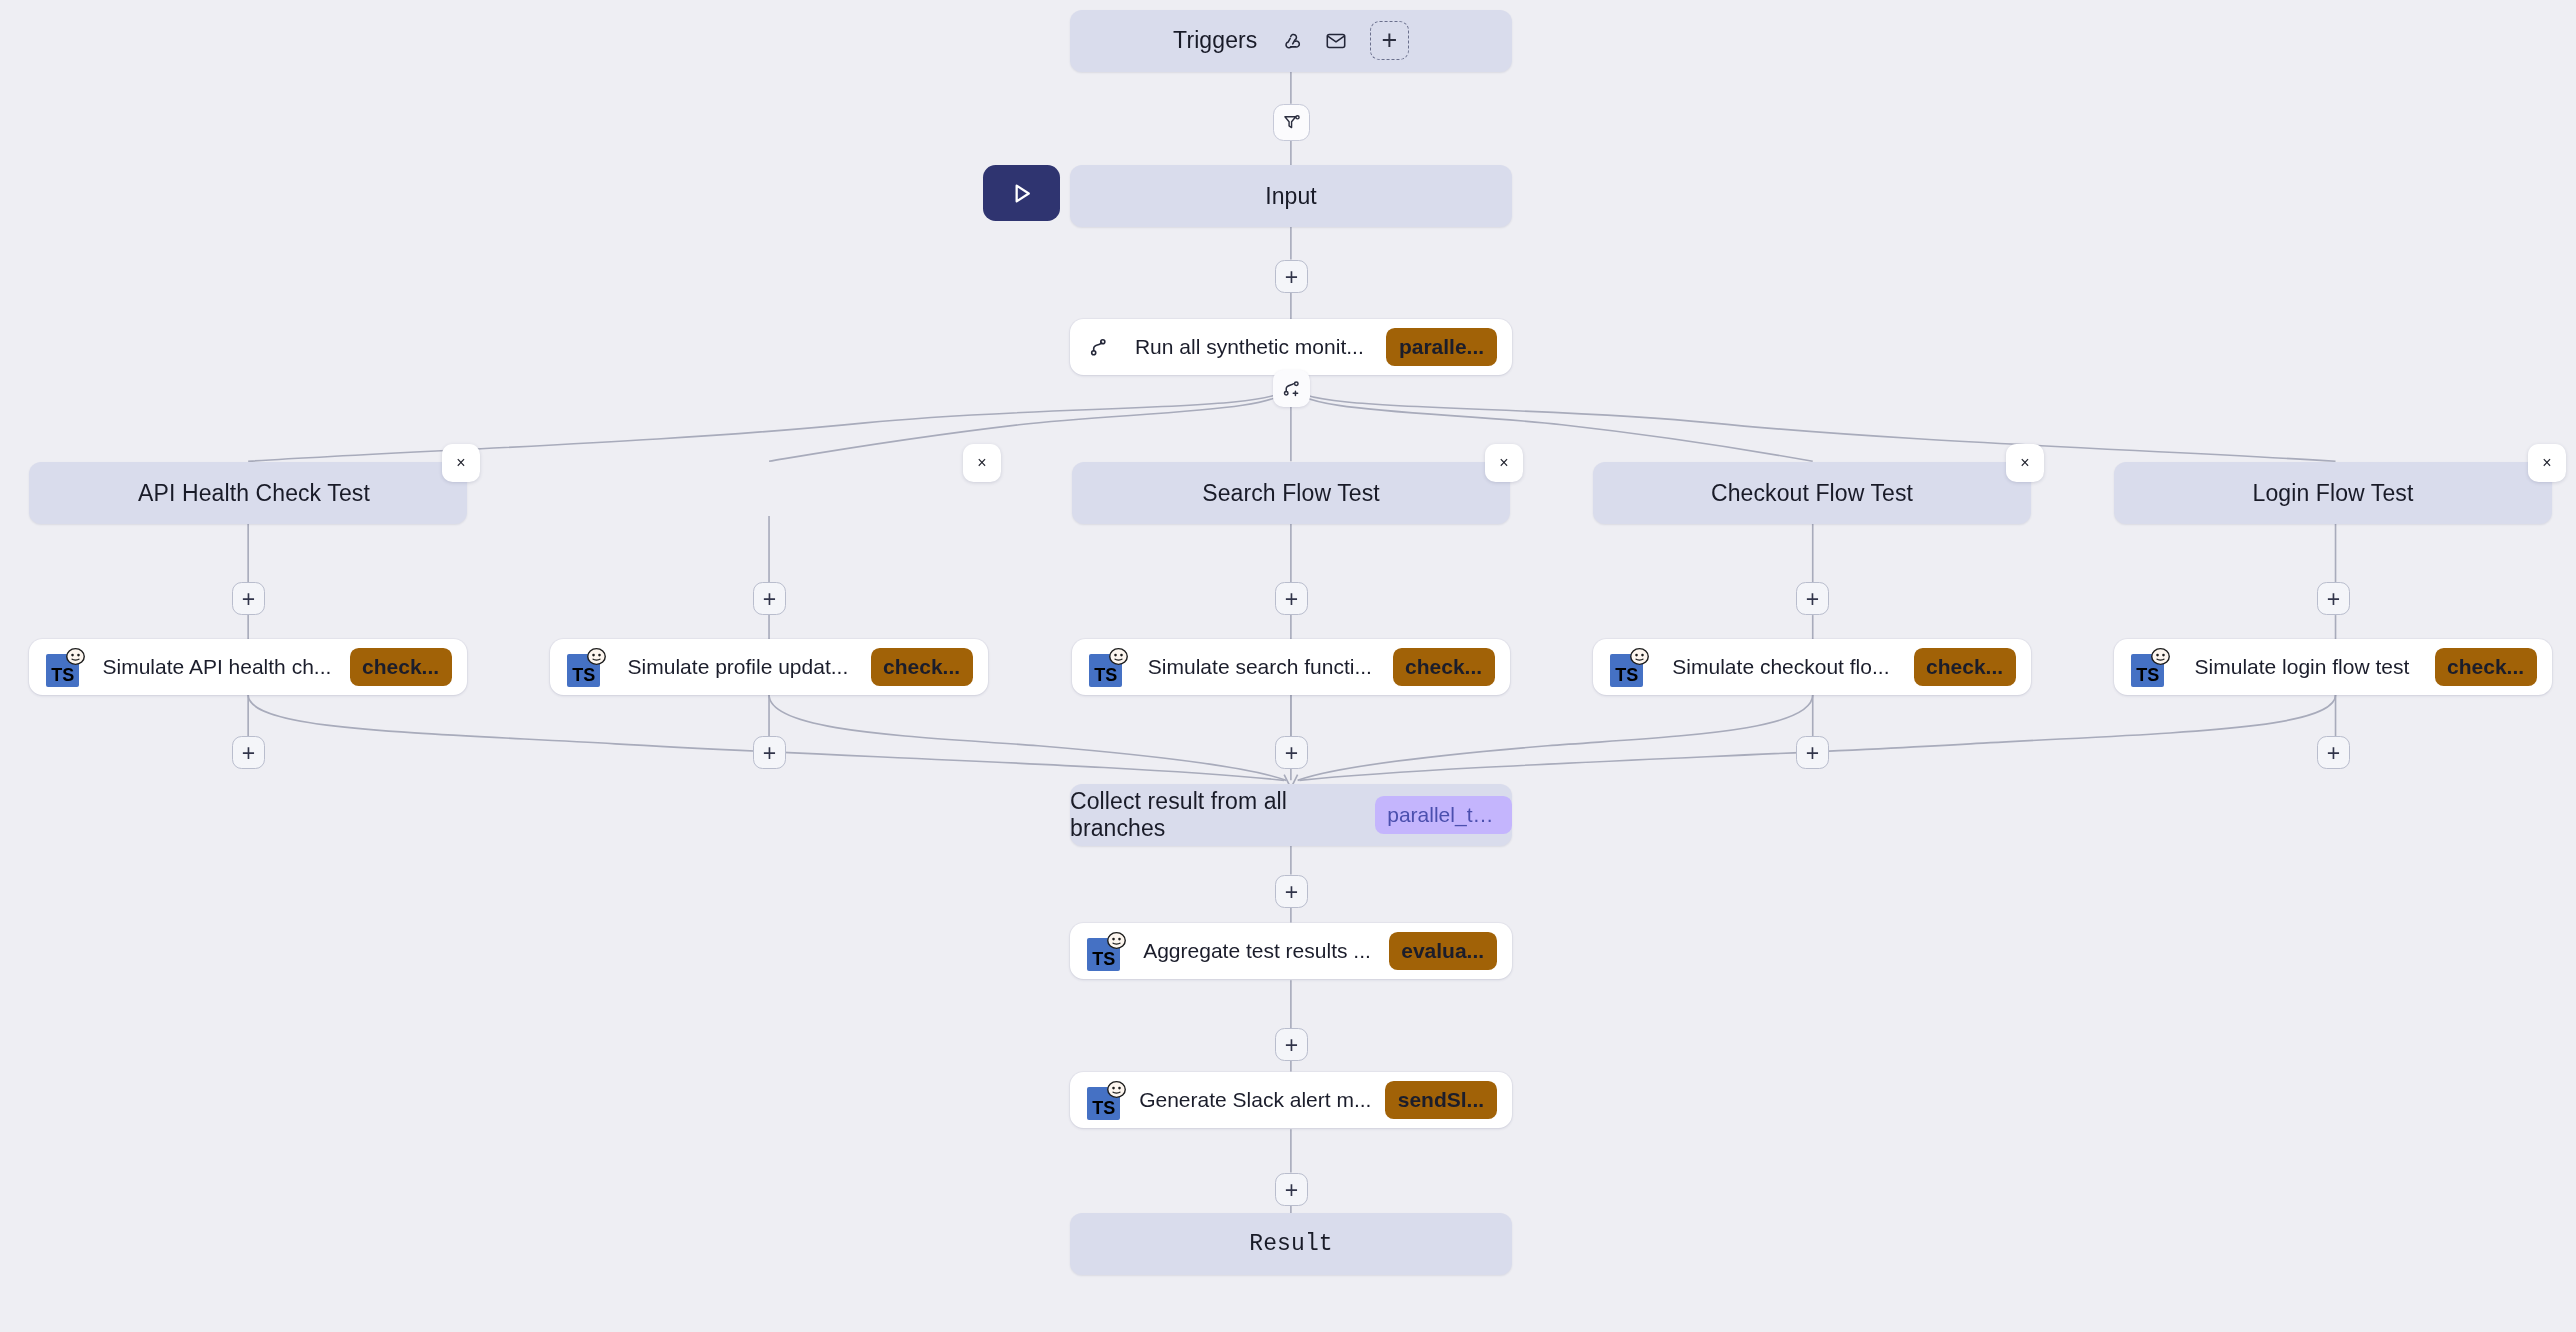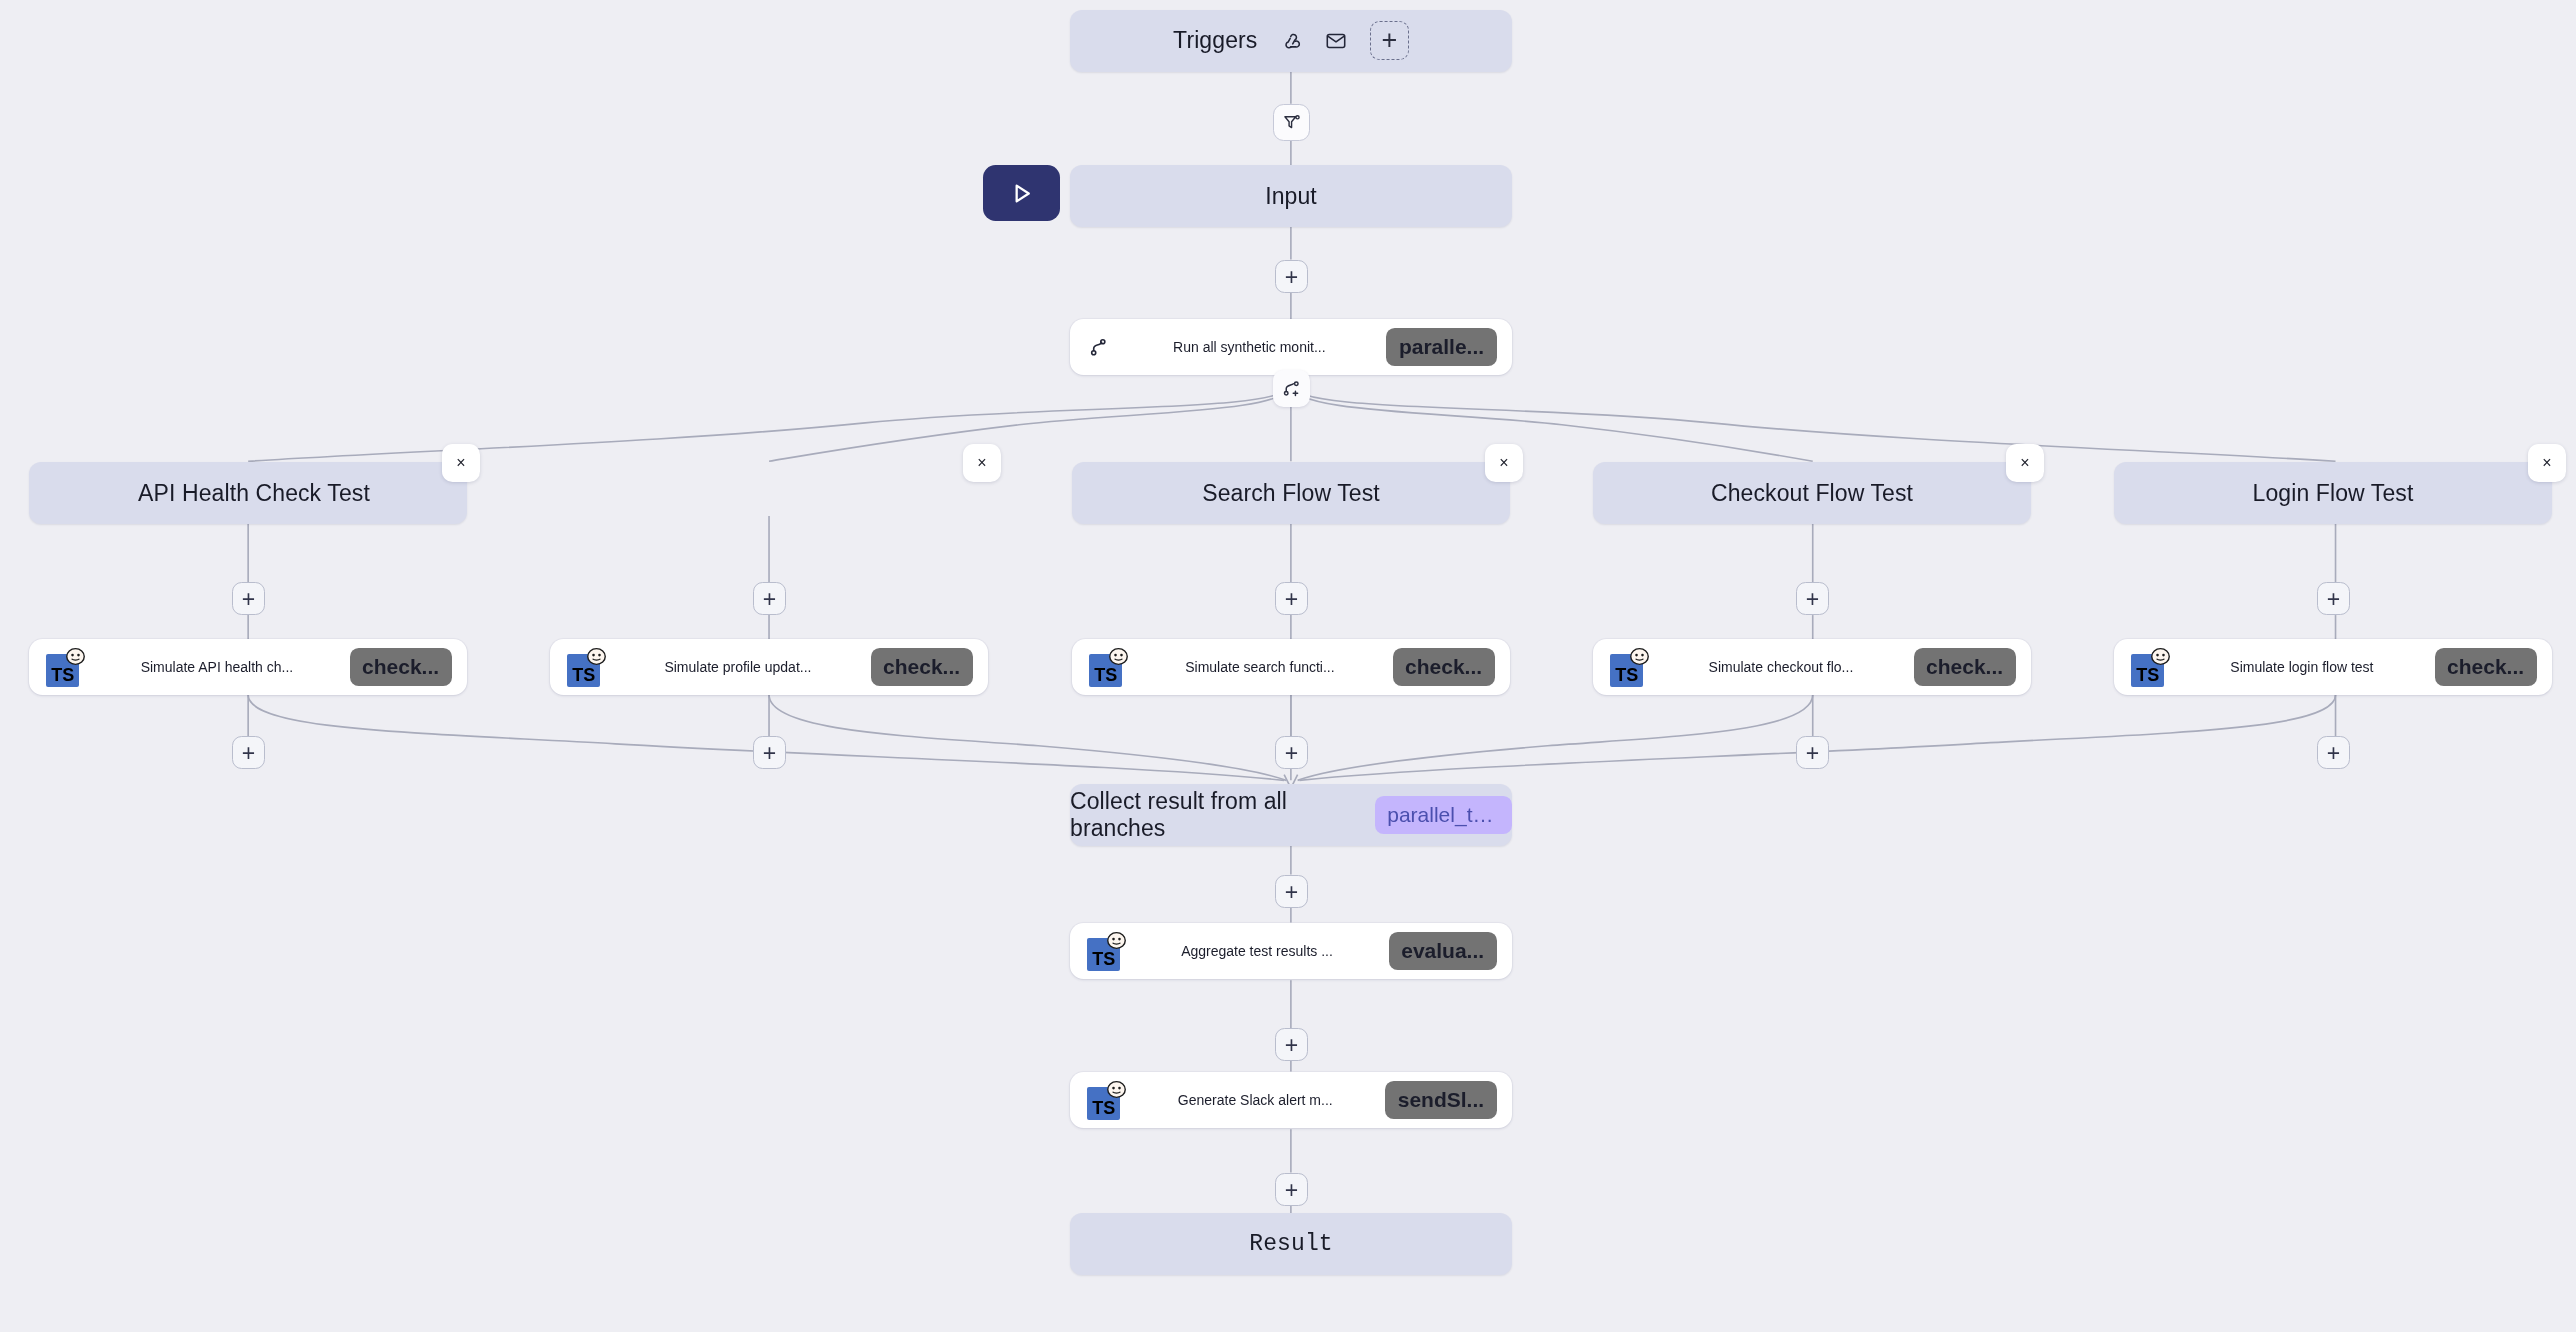--- a/index.html
+++ b/index.html
@@ -29,27 +29,27 @@
   .pill .lbl{font-size:23px;color:#191b28;letter-spacing:0.1px;}
 
   .card{
     background:#fff;
     border-radius:13.5px;
     height:56px;
     box-shadow:0 1px 2.9px rgba(40,45,90,.13),0 0 0 1px rgba(60,64,110,.035);
     padding:0 15.4px 0 17.3px;
   }
   .card .title{
-    flex:1;text-align:center;font-size:14px;color:#1b1d2b;
+    flex:1;text-align:center;font-size:21px;color:#1b1d2b;
     white-space:nowrap;overflow:hidden;text-overflow:ellipsis;
     padding:0 13.5px;
   }
 
   .badge{
-    background:#737373;color:#1b1d2b;
+    background:#a16207;color:#1b1d2b;
     border-radius:8.7px;
     font-size:21px;font-weight:700;
     padding:6.7px 12.5px 7.7px;
     white-space:nowrap;max-width:125px;overflow:hidden;text-overflow:ellipsis;
   }
   .badge.light{background:#c4b5fd;color:#4b4fae;font-weight:400;}
 
   
   #triggers{
     left:1070px;top:9.6px;width:442px;

